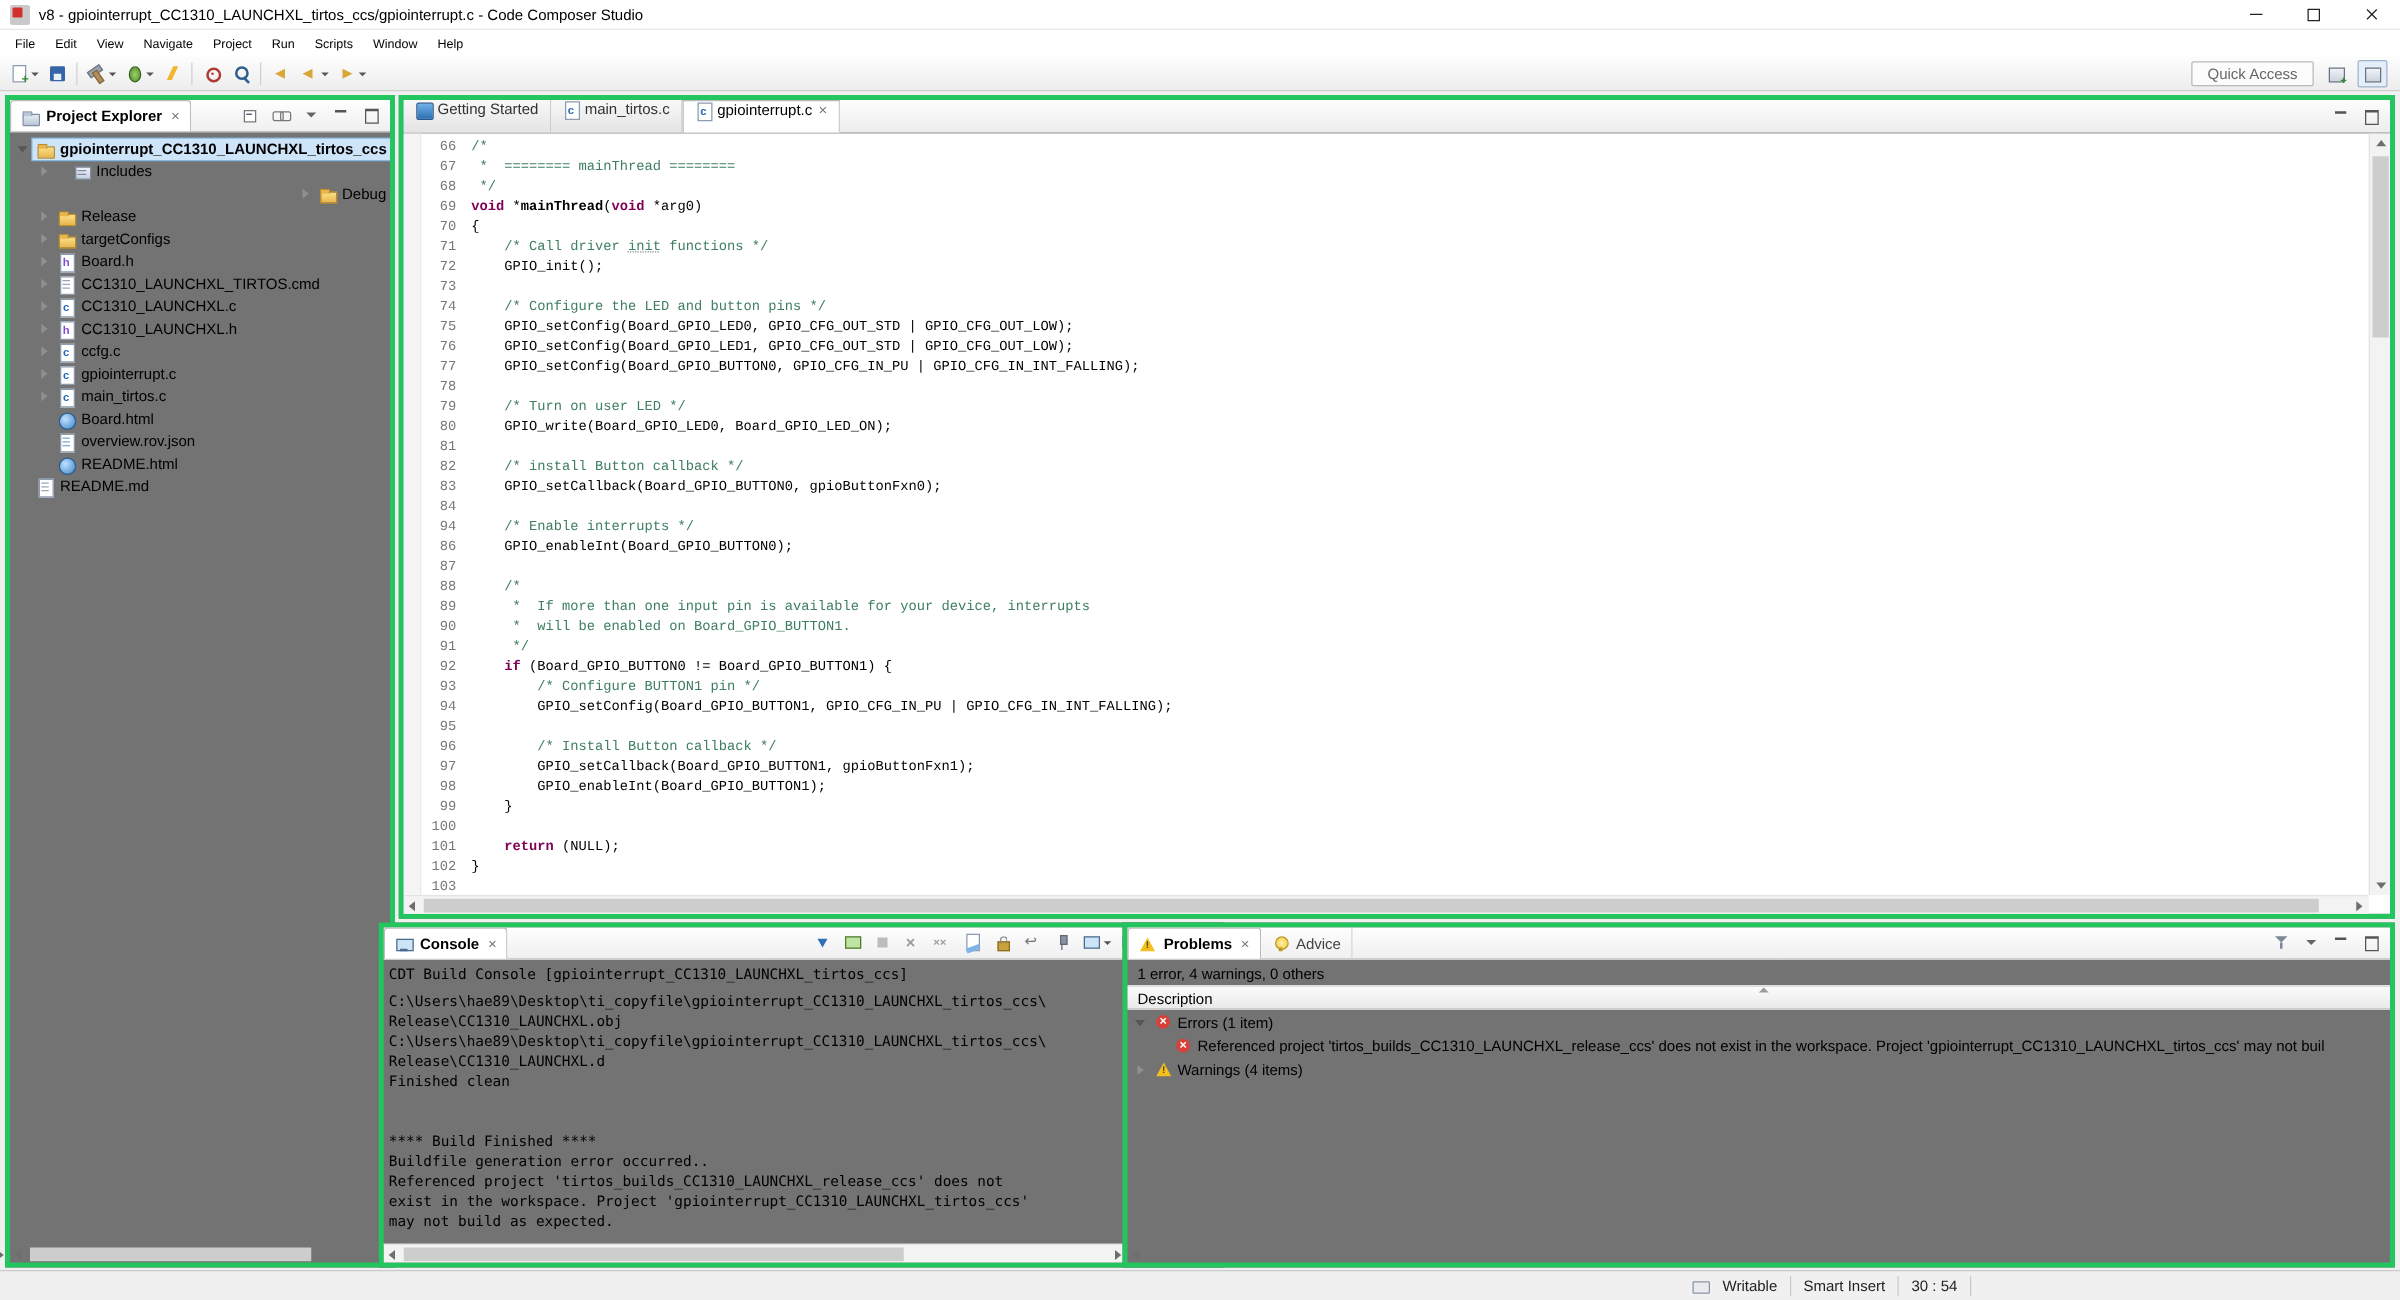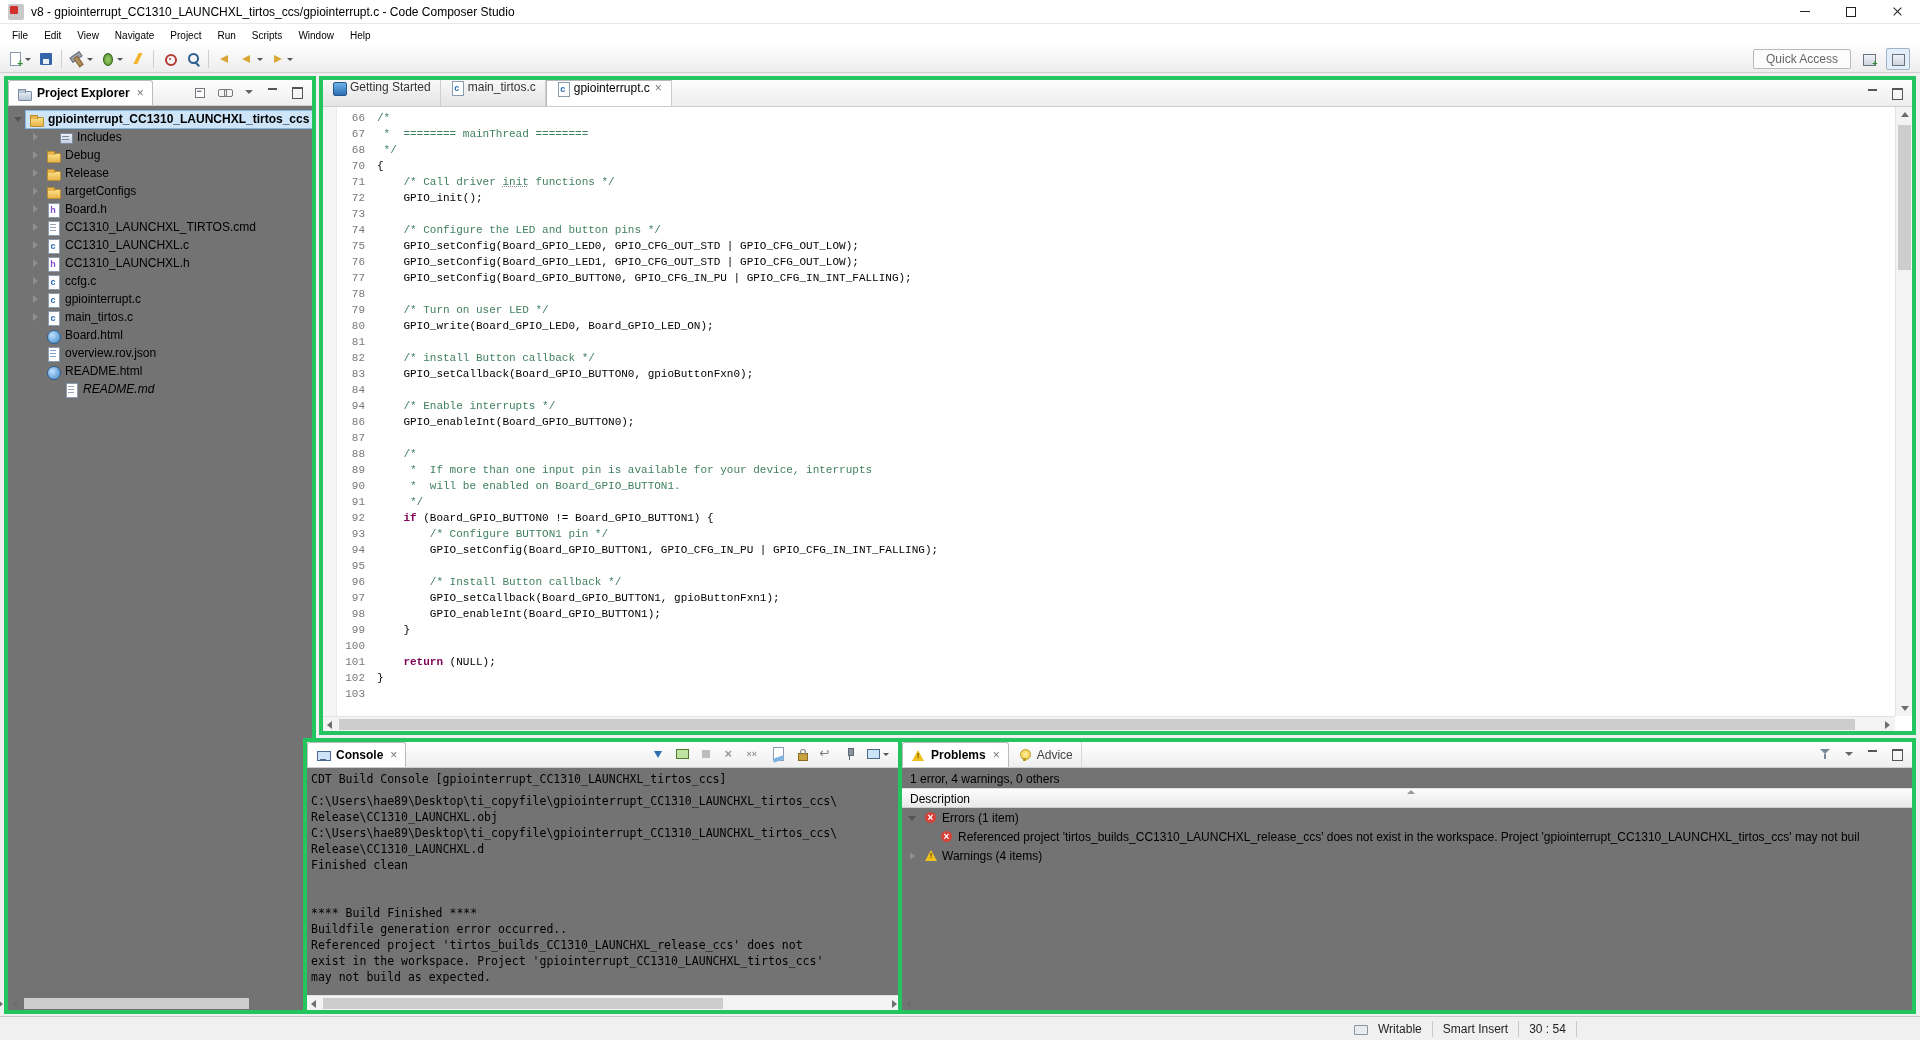--- a/index.html
+++ b/index.html
@@ -306,21 +306,21 @@
           <span class="tree-label">gpiointerrupt_CC1310_LAUNCHXL_tirtos_ccs</span>
         </span>
       </div>
       <div class="tree-row" style="padding-left: 23px; gap: 12px;">
         <span class="tw tw-col"></span>
         <span class="row-content">
           <span class="ic ic-includes"></span>
           <span class="tree-label">Includes</span>
         </span>
       </div>
-      <div class="tree-row" style="padding-left: 23px;">
+      <div class="tree-row" style="padding-left: 23px; justify-content: flex-end;">
         <span class="tw tw-col"></span>
         <span class="row-content">
           <span class="ic ic-folder"></span>
           <span class="tree-label">Debug</span>
         </span>
       </div>
       <div class="tree-row" style="padding-left: 23px;">
         <span class="tw tw-col"></span>
         <span class="row-content">
           <span class="ic ic-folder"></span>
@@ -397,21 +397,21 @@
           <span class="tree-label">overview.rov.json</span>
         </span>
       </div>
       <div class="tree-row" style="padding-left: 23px;">
         <span class="tw tw-none"></span>
         <span class="row-content">
           <span class="ic ic-htmlfile"></span>
           <span class="tree-label">README.html</span>
         </span>
       </div>
-      <div class="tree-row" style="padding-left: 41px; font-style: italic;">
+      <div class="tree-row" style="padding-left: 6px;">
         <span class="tw tw-none"></span>
         <span class="row-content">
           <span class="ic ic-mdfile"></span>
           <span class="tree-label">README.md</span>
         </span>
       </div>
     </div>
   <div class="hscroll">
     <span class="sb-arrow left"></span>
     <span class="hthumb" style="left:16px;width:225px"></span>
@@ -452,20 +452,24 @@
           <span class="ln">66</span>
           <span class="src"><span class="tok-c">/*</span></span>
         </div>
         <div class="code-line">
           <span class="ln">67</span>
           <span class="src"><span class="tok-c"> *  ======== mainThread ========</span></span>
         </div>
         <div class="code-line">
           <span class="ln">68</span>
           <span class="src"><span class="tok-c"> */</span></span>
+        </div>
+        <div class="code-line">
+          <span class="ln">69</span>
+          <span class="src"><span class="tok-k">void</span><span class="tok-p"> *</span><span class="tok-b">mainThread</span><span class="tok-p">(</span><span class="tok-k">void</span><span class="tok-p"> *arg0)</span></span>
         </div>
         <div class="code-line">
           <span class="ln">70</span>
           <span class="src"><span class="tok-p">{</span></span>
         </div>
         <div class="code-line">
           <span class="ln">71</span>
           <span class="src"><span class="tok-p">    </span><span class="tok-c">/* Call driver </span><span class="tok-cu">init</span><span class="tok-c"> functions */</span></span>
         </div>
         <div class="code-line">

